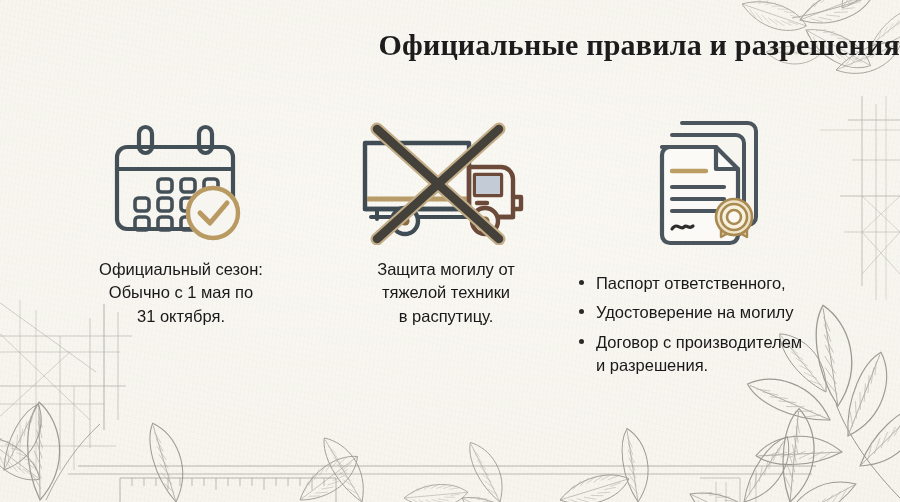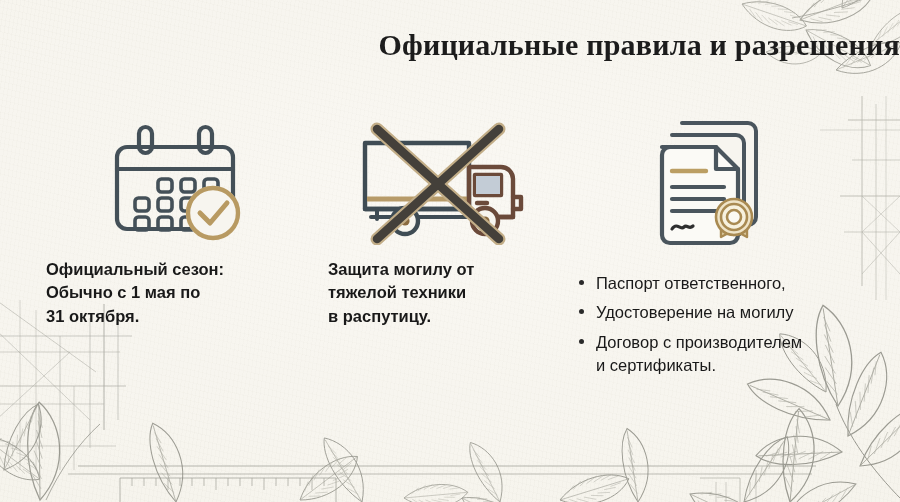--- a/index.html
+++ b/index.html
@@ -46,24 +46,25 @@
   .col { position:relative; height:300px; }
   .col.c1 { width:282px; }
   .col.c2 { width:248px; }
   .col.c3 { width:290px; }
 
   .iconwrap {
     height:150px;
     display:flex; align-items:center; justify-content:center;
   }
   .cap {
+    text-align:center;
     font-size:16.5px;
     line-height:1.42;
     color:#191919;
-    font-weight:700;
+    font-weight:400;
     padding:0 6px;
   }
   .bullets {
     list-style:none;
     font-size:16.5px;
     line-height:1.42;
     color:#191919;
     padding-left:24px;
     margin-top:14px;
   }
@@ -345,20 +346,20 @@
         </div>
         <ul class="bullets">
           <li>
             <span>Паспорт ответственного,</span>
           </li>
           <li>
             <span>Удостоверение на могилу</span>
           </li>
           <li>
             <span>Договор с производителем</span><br>
-            <span>и сертификаты.</span>
+            <span>и разрешения.</span>
           </li>
         </ul>
       </div>
 
     </div>
   </div>
 </div>
 
 </body></html>

